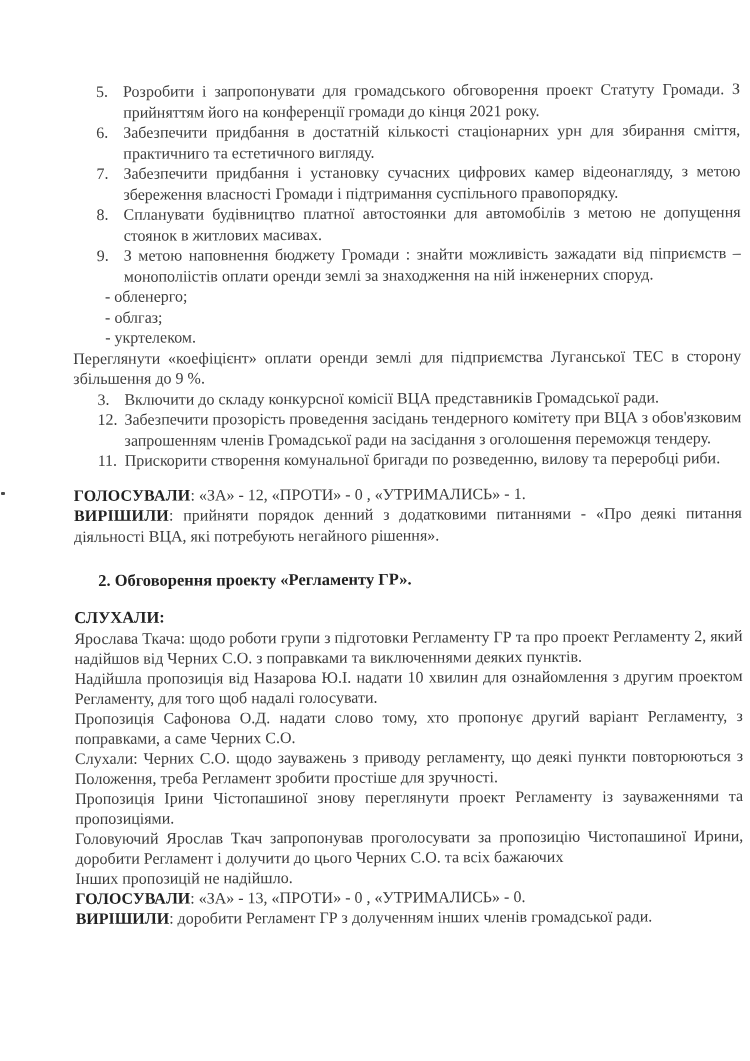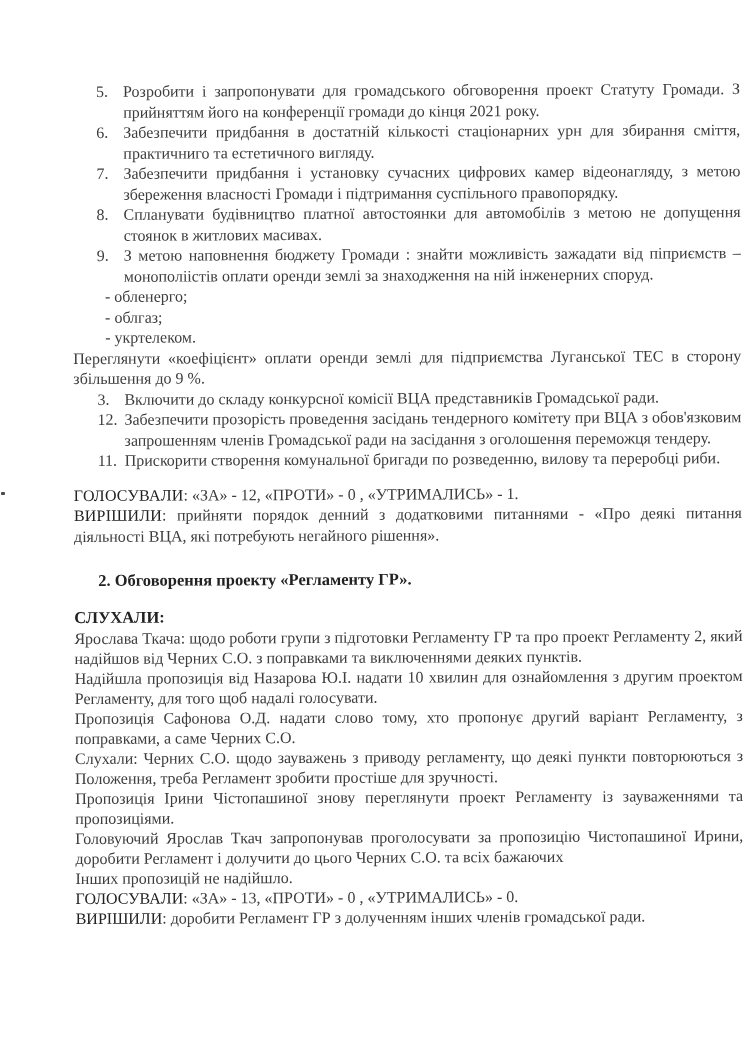--- a/index.html
+++ b/index.html
@@ -24,21 +24,21 @@
   .secA { font-size: 16px; line-height: 20.5px; }
   .secB { font-size: 16px; line-height: 20px; }
   .list { padding-left: 24px; }
   .item { display: flex; }
   .item .num { flex: 0 0 27px; width: 27px; }
   .item .txt { flex: 1 1 auto; }
   .just { text-align: justify; text-align-last: left; }
   .subs { padding-left: 32px; }
   .sub-line { white-space: pre; }
   p { margin: 0; }
-  b, .bold { color: #222222; font-weight: 400; }
+  b, .bold { color: #222222; font-weight: 700; }
   .vote  { margin-top: 14px; }
   .vote b, .decision b { letter-spacing: 0.2px; }
   .section-heading {
     margin: 24px 0 0 0;
     padding-left: 24px;
     font-size: 16.5px;
     font-weight: 700;
     color: #222222;
   }
   .heard-heading {

